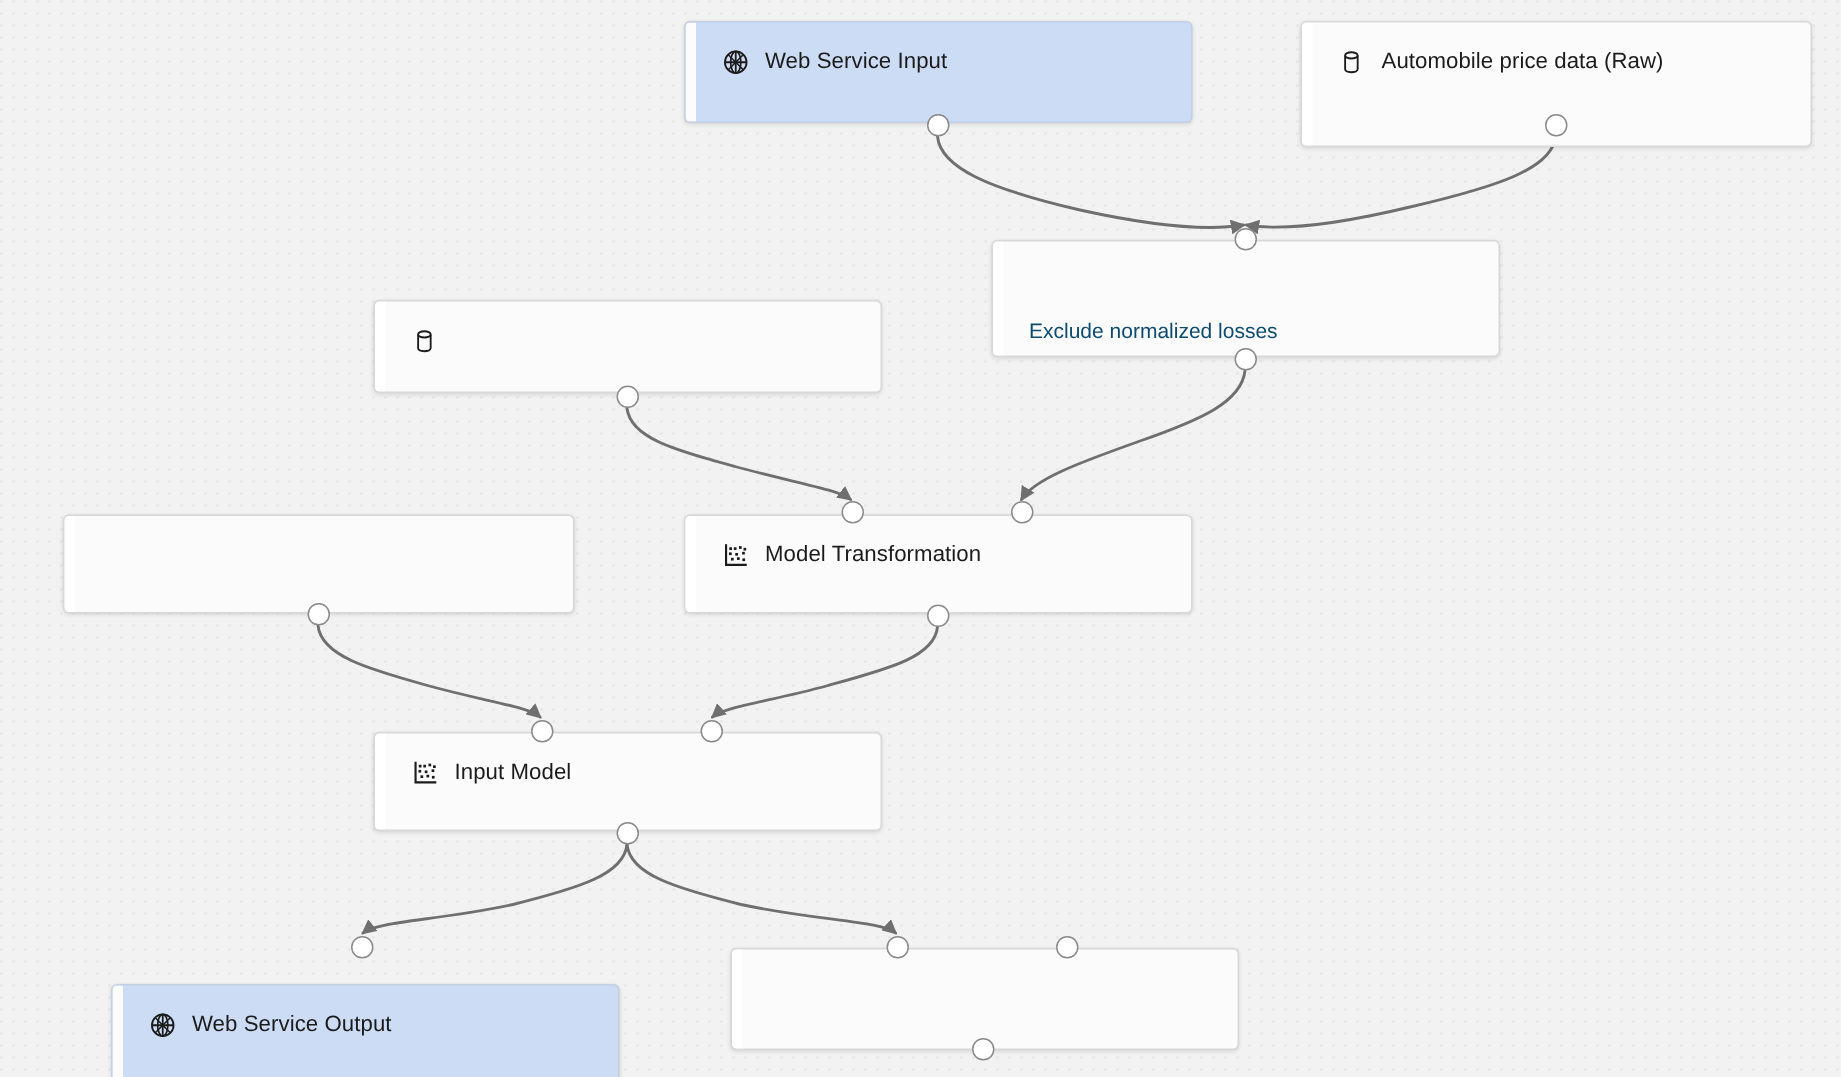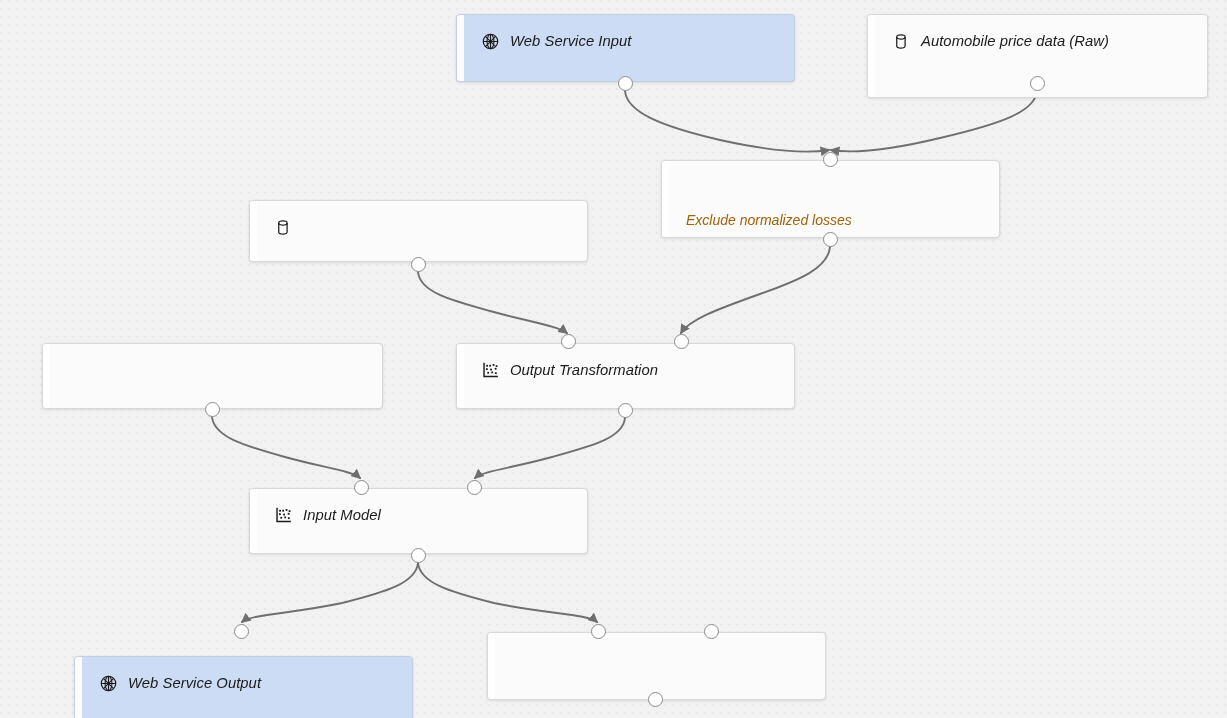--- a/index.html
+++ b/index.html
@@ -16,21 +16,20 @@
 
   #canvas {
     position: relative;
     width: 1227px;
     height: 718px;
     background-color: #f2f2f2;
     background-image:
       radial-gradient(circle at 1px 1px, rgba(0,0,0,0.045) 0.9px, transparent 1px);
     background-size: 8px 8px;
     overflow: hidden;
-    font-style: italic;
   }
 
   #edge-layer {
     position: absolute;
     left: 0;
     top: 0;
     width: 1227px;
     height: 718px;
     pointer-events: none;
   }
@@ -74,21 +73,21 @@
     font-size: 14.8px;
     color: #1b1b1b;
     letter-spacing: 0.05px;
     white-space: nowrap;
   }
   .node-sub {
     position: absolute;
     left: 24px;
     top: 51px;
     font-size: 14px;
-    color: #a16207;
+    color: #0c4a6e;
     white-space: nowrap;
   }
 
   .nicon {
     width: 19px;
     height: 19px;
     margin-right: 10px;
     flex: 0 0 auto;
     display: block;
   }
@@ -177,21 +176,21 @@
             <rect x="8.65" y="4.05" width="1.9" height="1.9" fill="#1b1b1b"></rect>
             <rect x="12.25" y="3.25" width="1.9" height="1.9" fill="#1b1b1b"></rect>
             <rect x="15.45" y="4.45" width="1.9" height="1.9" fill="#1b1b1b"></rect>
             <rect x="5.25" y="7.6499999999999995" width="1.9" height="1.9" fill="#1b1b1b"></rect>
             <rect x="9.65" y="8.05" width="1.9" height="1.9" fill="#1b1b1b"></rect>
             <rect x="14.450000000000001" y="7.249999999999999" width="1.9" height="1.9" fill="#1b1b1b"></rect>
             <rect x="6.6499999999999995" y="11.450000000000001" width="1.9" height="1.9" fill="#1b1b1b"></rect>
             <rect x="10.850000000000001" y="11.05" width="1.9" height="1.9" fill="#1b1b1b"></rect>
             <rect x="14.65" y="11.850000000000001" width="1.9" height="1.9" fill="#1b1b1b"></rect>
           </svg>
-          <span class="node-title">Output Transformation</span>
+          <span class="node-title">Model Transformation</span>
         </div>
       </div>
       <div class="node" style="left: 249px; top: 488px; width: 339px; height: 66px;">
         <div class="leftbar"></div>
         <div class="node-head">
           <svg class="nicon" viewBox="0 0 20 20">
             <path d="M 3.2 2.6 L 3.2 16.4 L 17 16.4" fill="none" stroke="#1b1b1b" stroke-width="1.5" stroke-linecap="square"></path>
             <rect x="5.45" y="4.05" width="1.9" height="1.9" fill="#1b1b1b"></rect>
             <rect x="8.65" y="4.05" width="1.9" height="1.9" fill="#1b1b1b"></rect>
             <rect x="12.25" y="3.25" width="1.9" height="1.9" fill="#1b1b1b"></rect>

